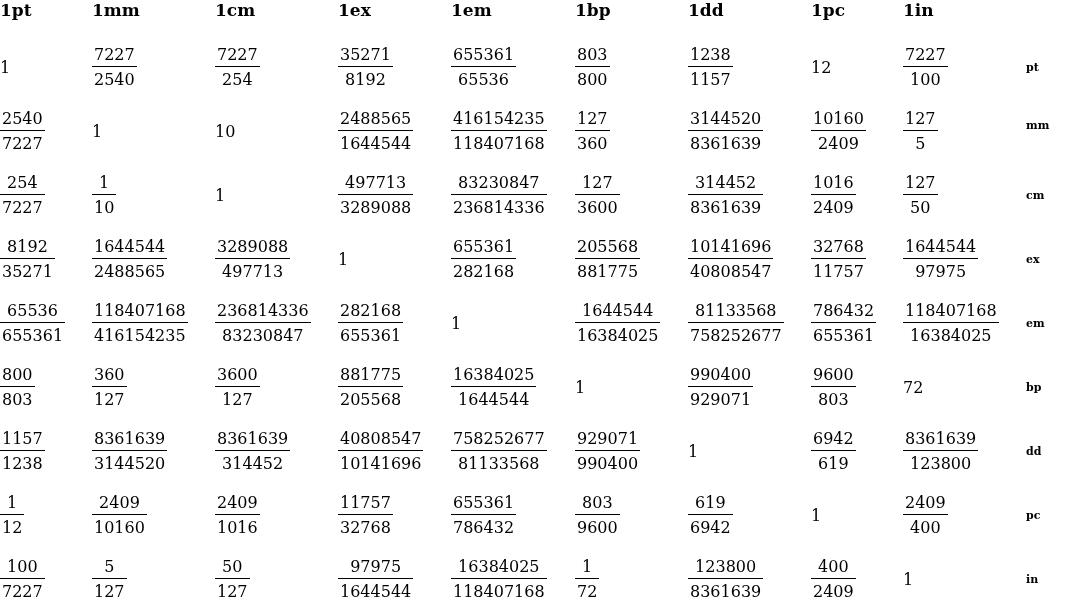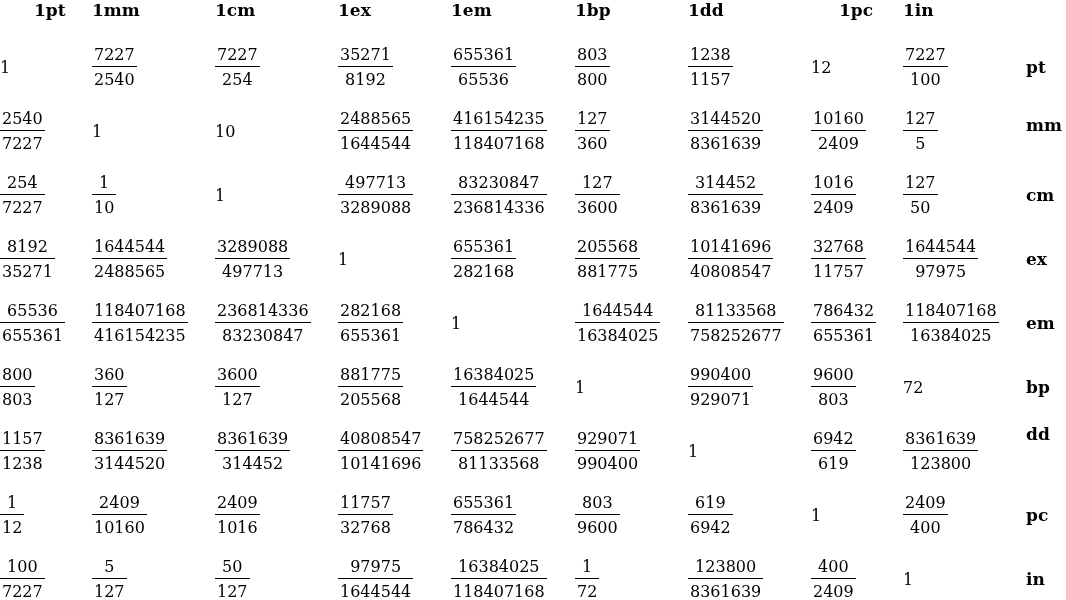--- a/index.html
+++ b/index.html
@@ -4,34 +4,34 @@
   <style>
     html, body { margin: 0; padding: 0; background: #ffffff; }
     body { width: 1066px; height: 600px; position: relative; overflow: hidden;
            font-family: "DejaVu Serif", "Liberation Serif", serif; color: #000; }
     .hdr { position: absolute; top: 0; font-weight: bold; font-size: 17px; line-height: 20px; }
     .cell { position: absolute; display: flex; align-items: center; height: 64px; font-size: 16px; }
     .frac { display: inline-flex; flex-direction: column; align-items: center; line-height: 19px; }
     .frac .num { padding: 0 2px 2px 2px; border-bottom: 1px solid #000; width: 100%; text-align: center; box-sizing: border-box; }
     .frac .den { padding: 3px 2px 0 2px; text-align: center; }
     .whole { padding-left: 0; }
-    .rowlabel { position: absolute; left: 1026px; font-weight: bold; font-size: 17px; height: 64px; display: flex; align-items: center; }
+    .rowlabel { position: absolute; left: 1026px; font-weight: bold; font-size: 11px; height: 64px; display: flex; align-items: center; }
   </style>
 </head>
 <body>
 
 <div id="table">
-    <div class="hdr" style="left: 0px; margin-left: 34px;">1pt</div>
+    <div class="hdr" style="left: 0px;">1pt</div>
     <div class="hdr" style="left: 92px;">1mm</div>
     <div class="hdr" style="left: 215px;">1cm</div>
     <div class="hdr" style="left: 338px;">1ex</div>
     <div class="hdr" style="left: 451px;">1em</div>
     <div class="hdr" style="left: 575px;">1bp</div>
     <div class="hdr" style="left: 688px;">1dd</div>
-    <div class="hdr" style="left: 811px; margin-left: 28px;">1pc</div>
+    <div class="hdr" style="left: 811px;">1pc</div>
     <div class="hdr" style="left: 903px;">1in</div>
     <div class="cell" style="left: 0px; top: 35px;">
       <span class="whole">1</span>
     </div>
     <div class="cell" style="left: 92px; top: 35px;">
       <span class="frac">
         <span class="num">7227</span>
         <span class="den">2540</span>
       </span>
     </div>
@@ -373,21 +373,21 @@
         <span class="num">6942</span>
         <span class="den">619</span>
       </span>
     </div>
     <div class="cell" style="left: 903px; top: 419px;">
       <span class="frac">
         <span class="num">8361639</span>
         <span class="den">123800</span>
       </span>
     </div>
-    <div class="rowlabel" style="top: 402px;">dd</div>
+    <div class="rowlabel" style="top: 419px;">dd</div>
     <div class="cell" style="left: 0px; top: 483px;">
       <span class="frac">
         <span class="num">1</span>
         <span class="den">12</span>
       </span>
     </div>
     <div class="cell" style="left: 92px; top: 483px;">
       <span class="frac">
         <span class="num">2409</span>
         <span class="den">10160</span>

